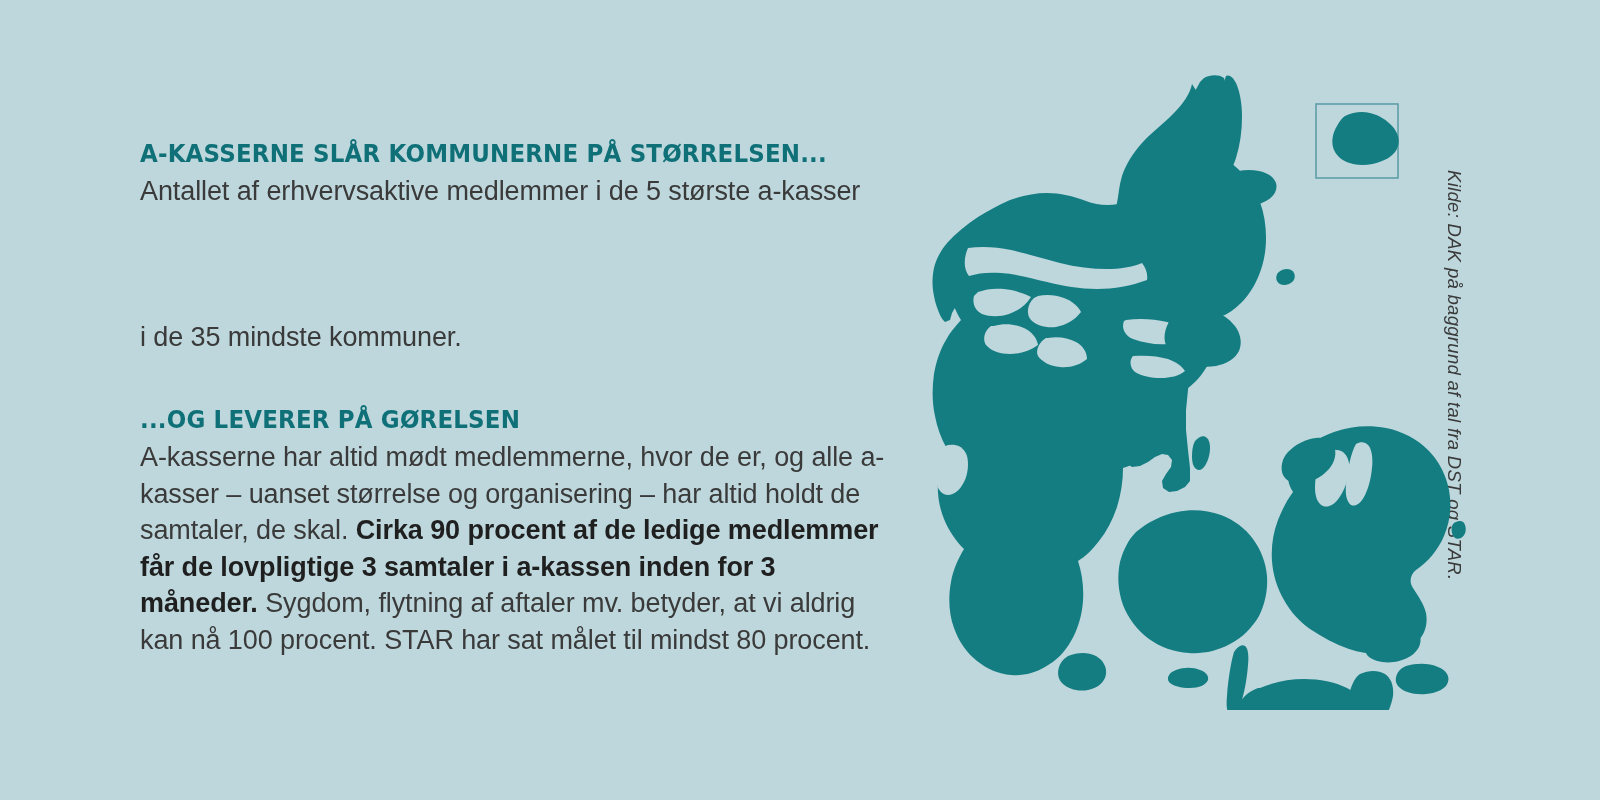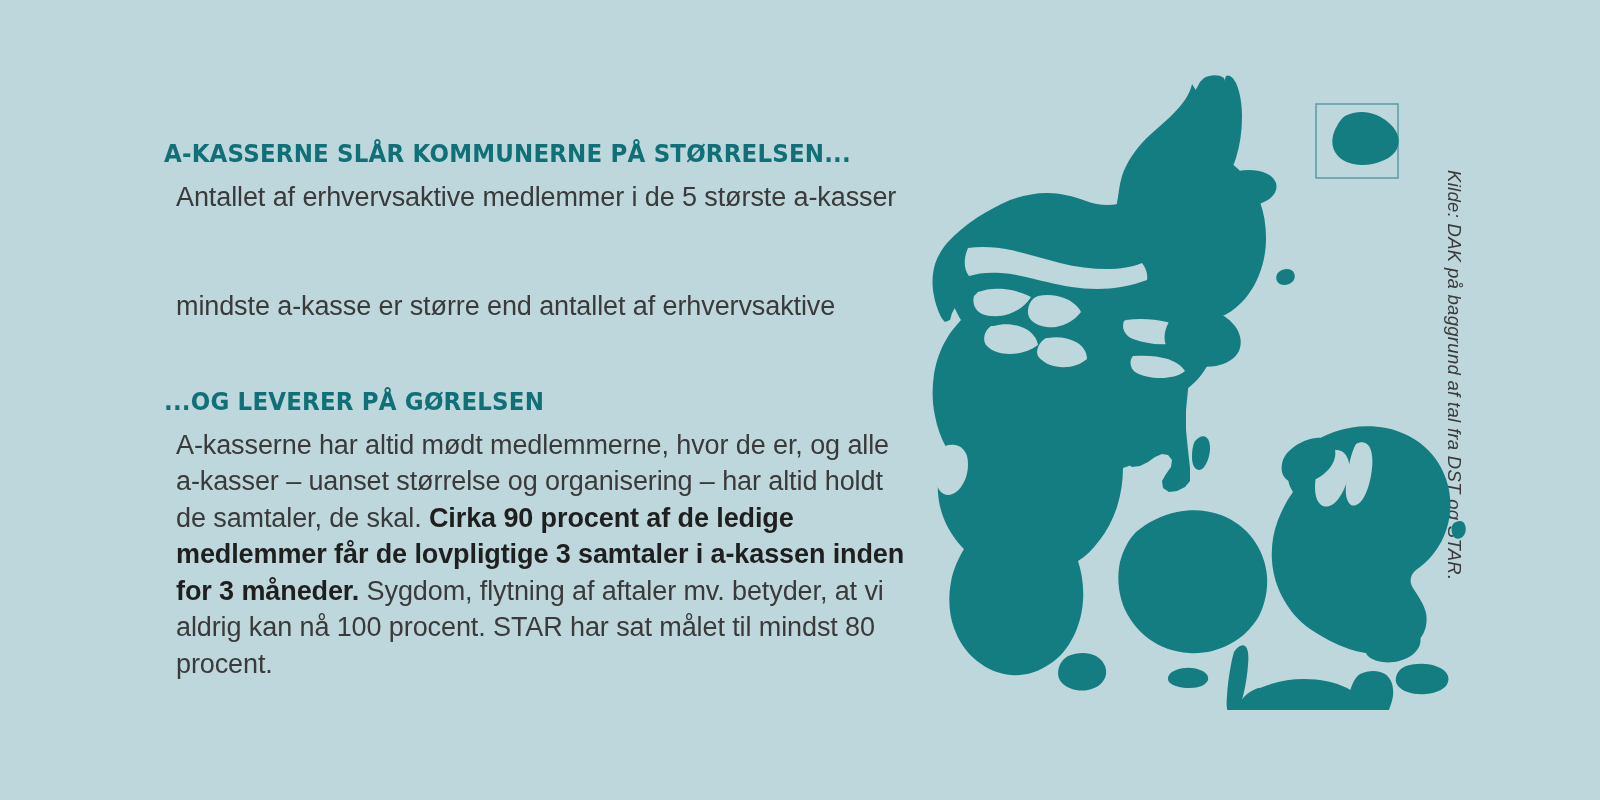--- a/index.html
+++ b/index.html
@@ -18,21 +18,21 @@
     position: relative;
     width: 1600px;
     height: 800px;
     background: #bdd7dc;
     overflow: hidden;
   }
 
   
   .text-column {
     position: absolute;
-    left: 164px;
+    left: 140px;
     top: 140px;
     width: 760px;
   }
   .block-heading {
     color: #0f7078;
     font-family: "DejaVu Sans", sans-serif;
     font-weight: bold;
     font-size: 25.5px;
     letter-spacing: 0.2px;
     line-height: 1.05;
@@ -41,21 +41,21 @@
     transform: scaleX(0.90);
     transform-origin: left center;
     white-space: nowrap;
   }
   .block-body {
     color: #3a3a3a;
     font-family: "Liberation Sans", sans-serif;
     font-weight: normal;
     font-size: 27px;
     line-height: 36.5px;
-    margin: 12px;
+    margin: 0;
     letter-spacing: -0.1px;
   }
   .block-body b,
   .block-body .em {
     font-weight: bold;
     color: #1f1f1f;
   }
   .section-gap {
     height: 51px;
   }
@@ -101,21 +101,21 @@
 </style>
 </head>
 <body>
 
 <div id="poster">
 
   <div class="text-column">
 
     <h2 class="block-heading" style="color: rgb(15, 112, 120);">A-KASSERNE SLÅR KOMMUNERNE PÅ STØRRELSEN...</h2>
 
-    <p class="block-body"><span>Antallet af erhvervsaktive medlemmer i de 5 største a-kasser</span><br><br><br><span>mindste a-kasse er større end antallet af erhvervsaktive</span><br></p>
+    <p class="block-body"><span>Antallet af erhvervsaktive medlemmer i de 5 største a-kasser</span><br><br><br><br><span>i de 35 mindste kommuner.</span></p>
 
     <div class="section-gap"></div>
 
     <h2 class="block-heading" style="color: rgb(15, 112, 120);">...OG LEVERER PÅ GØRELSEN</h2>
 
     <p class="block-body"><span>A-kasserne har altid mødt medlemmerne, hvor de er, og alle a-kasser – uanset størrelse og organisering – har altid holdt de samtaler, de skal. </span><b class="em">Cirka 90 procent af de ledige medlemmer får de lovpligtige 3 samtaler i a-kassen inden for 3 måneder.</b><span> Sygdom, flytning af aftaler mv. betyder, at vi aldrig kan nå 100 procent. STAR har sat målet til mindst 80 procent.</span></p>
 
   </div>
 
   <div class="source-credit">Kilde: DAK på baggrund af tal fra DST og STAR.</div>

